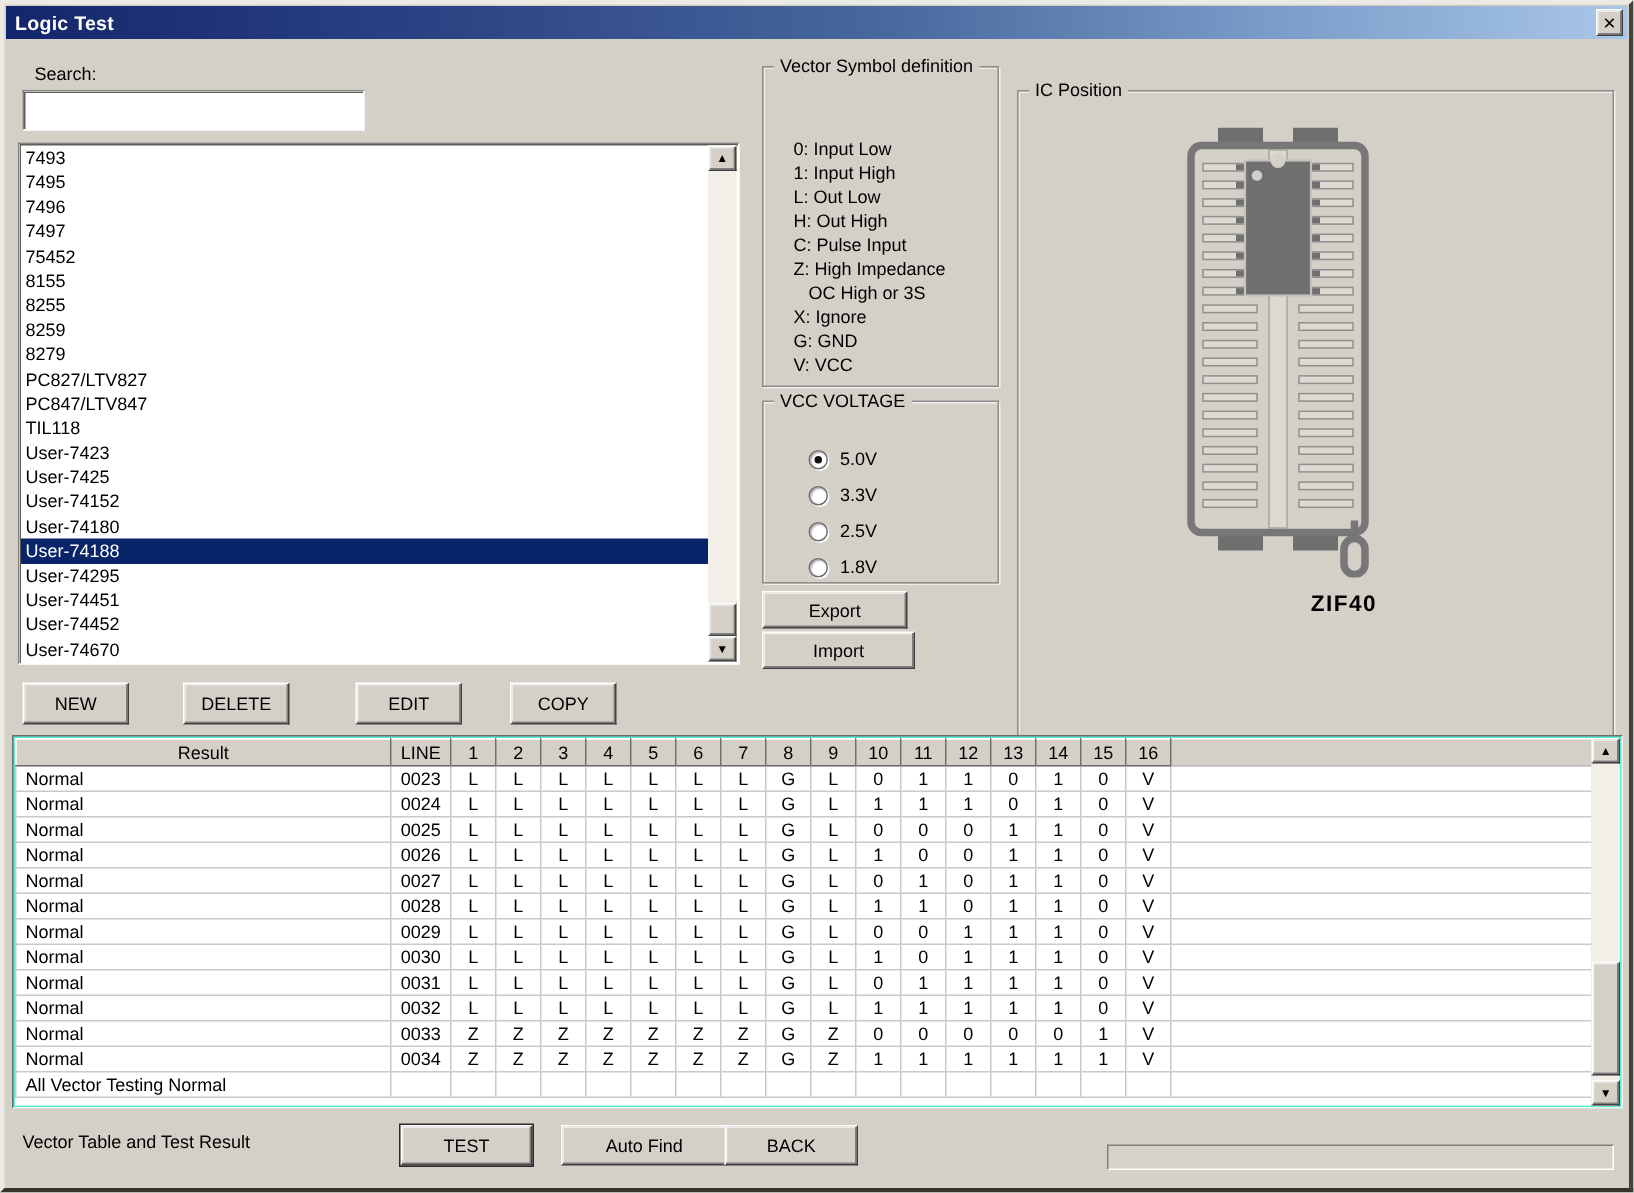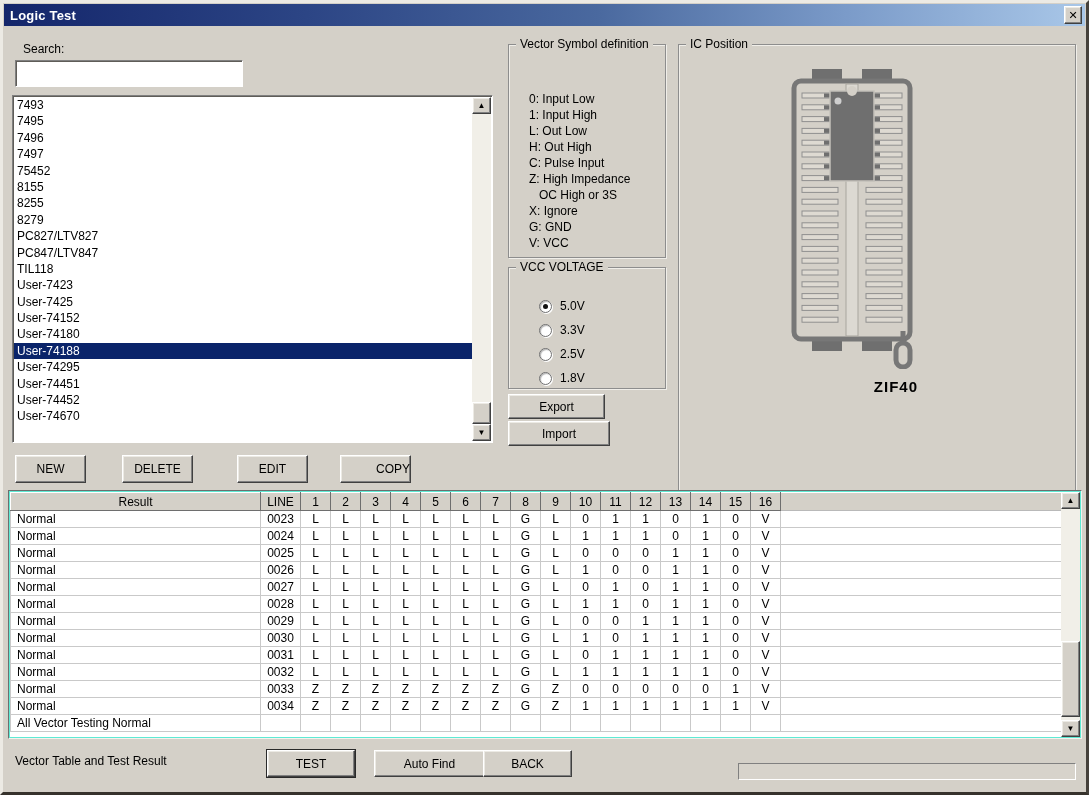--- a/index.html
+++ b/index.html
@@ -76,42 +76,42 @@
   .sb-thumb{
     position:absolute;left:0;width:19px;background:#d4d0c8;
     border:1px solid;border-color:#fff #404040 #404040 #fff;
     box-shadow:inset -1px -1px 0 #808080,inset 1px 1px 0 #eceae4;
   }
 
   
   .btn-new{left:12px;top:452px;width:71px;height:28px;}
   .btn-delete{left:119px;top:452px;width:71px;height:28px;}
   .btn-edit{left:234px;top:452px;width:71px;height:28px;}
-  .btn-copy{left:337px;top:452px;width:71px;height:28px;justify-content:flex-end;}
+  .btn-copy{left:337px;top:452px;width:71px;height:28px;}
 
   
   .sym-group{left:505px;top:41px;width:158px;height:214px;}
   .sym-lines{position:absolute;left:20px;top:46px;right:4px;}
   .sym-line{line-height:16px;white-space:pre;}
   .vcc-group{left:505px;top:264px;width:158px;height:122px;}
   .vcc-options{position:absolute;left:30px;top:26px;}
   .radio-row{display:flex;align-items:center;height:24px;}
   .radio{
     width:13px;height:13px;border-radius:50%;background:#fff;flex:none;
     border:1px solid #6f6f6f;box-shadow:inset 1px 1px 1px rgba(0,0,0,.3),1px 1px 0 #fff;
     position:relative;margin-right:8px;
   }
   .radio.checked::after{
     content:"";position:absolute;left:3px;top:3px;width:5px;height:5px;border-radius:50%;background:#111;
   }
   .btn-export{left:505px;top:391px;width:97px;height:25px;}
   .btn-import{left:505px;top:418px;width:102px;height:25px;}
 
   
-  .ic-group{left:675px;top:41px;width:398px;height:473px;}
+  .ic-group{left:675px;top:57px;width:398px;height:473px;}
   .zif-wrap{position:absolute;left:107px;top:24px;width:132px;text-align:right;}
   .zif-label{margin-top:6px;font-weight:bold;font-size:15px;letter-spacing:1px;}
 
   
   .tablebox{
     position:absolute;left:5px;top:487px;width:1074px;height:249px;background:#5eead4;
     border:1px solid;border-color:#6e6e6e #f4f2ec #f4f2ec #6e6e6e;
   }
   .tbl-area{position:absolute;left:1px;top:1px;right:20px;bottom:1px;overflow:hidden;background:#fff;}
   table.res{border-collapse:collapse;table-layout:fixed;width:100%;}
@@ -159,20 +159,21 @@
 
     <div class="listbox sunken">
       <div class="list-items">
           <div class="list-item">7493</div>
           <div class="list-item">7495</div>
           <div class="list-item">7496</div>
           <div class="list-item">7497</div>
           <div class="list-item">75452</div>
           <div class="list-item">8155</div>
           <div class="list-item">8255</div>
+          <div class="list-item">8259</div>
           <div class="list-item">8279</div>
           <div class="list-item">PC827/LTV827</div>
           <div class="list-item">PC847/LTV847</div>
           <div class="list-item">TIL118</div>
           <div class="list-item">User-7423</div>
           <div class="list-item">User-7425</div>
           <div class="list-item">User-74152</div>
           <div class="list-item">User-74180</div>
           <div class="list-item selected">User-74188</div>
           <div class="list-item">User-74295</div>

